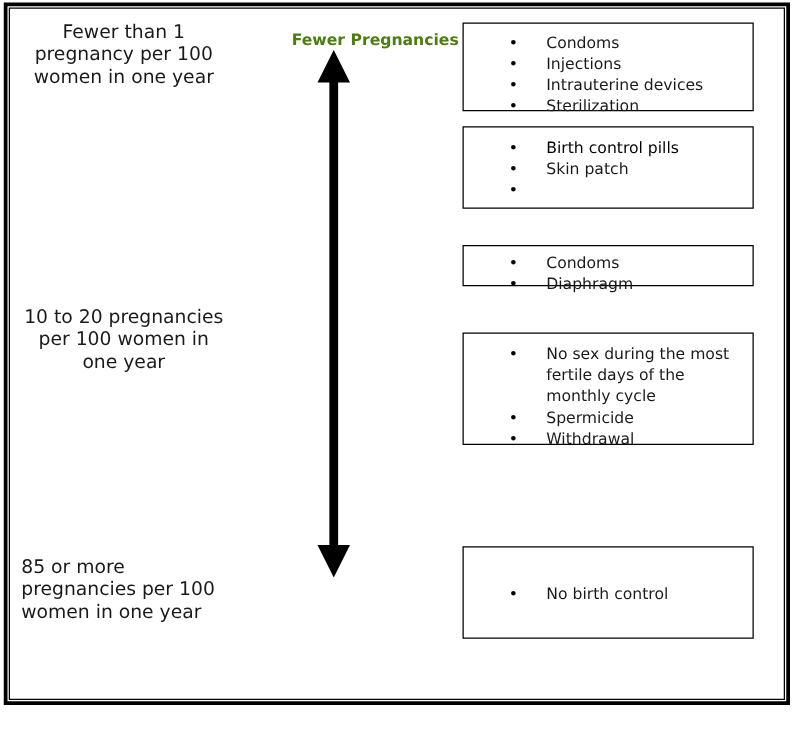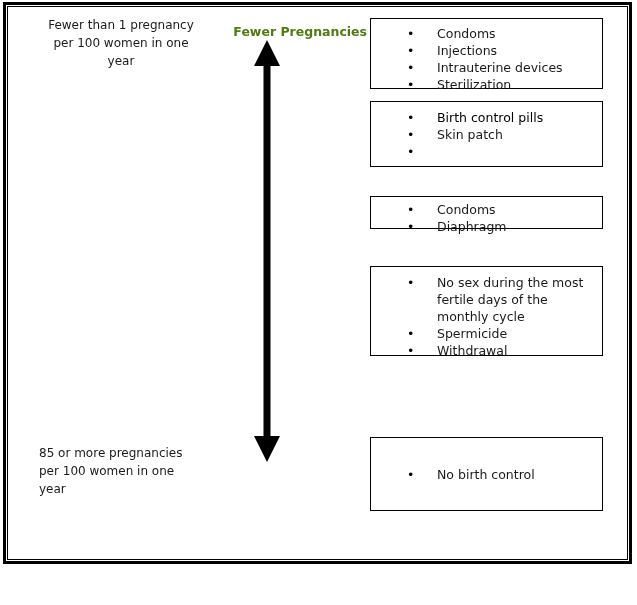--- a/index.html
+++ b/index.html
@@ -39,25 +39,24 @@
     width: 621px;
     height: 554px;
     border: 1px solid #000000;
     box-sizing: border-box;
     background: transparent;
   }
 
   
   .scale-label {
     position: absolute;
-    font-size: 12px;
+    font-size: 15px;
     line-height: 18px;
     color: #1a1a1a;
     white-space: pre-line;
-    margin-left: 22px;
   }
   .scale-top {
     left: 17px;
     top: 16px;
     width: 164px;
     text-align: center;
   }
   .scale-mid {
     left: 17px;
     top: 244px;
@@ -133,20 +132,21 @@
 </head>
 <body>
 
 <div class="canvas">
 
   <div class="frame-outer"></div>
   <div class="frame-inner"></div>
 
   <div class="scale-label scale-top">Fewer than 1 pregnancy per 100 women in one year</div>
 
+  <div class="scale-label scale-mid">10 to 20 pregnancies per 100 women in one year</div>
 
   <div class="scale-label scale-bot">85 or more pregnancies per 100 women in one year</div>
 
   <div class="axis-caption top">Fewer Pregnancies</div>
 
   <div class="axis-arrow">
     <svg width="54" height="422" viewBox="0 0 54 422" xmlns="http://www.w3.org/2000/svg">
       <rect x="23.5" y="14" width="7" height="394" fill="#000000"></rect>
       <polygon points="27,0 40,26 14,26" fill="#000000"></polygon>
       <polygon points="27,422 40,396 14,396" fill="#000000"></polygon>

